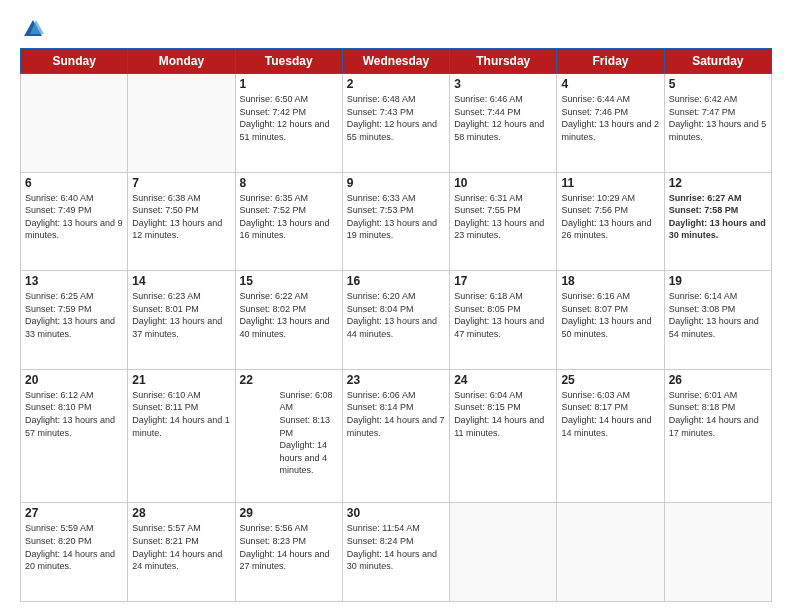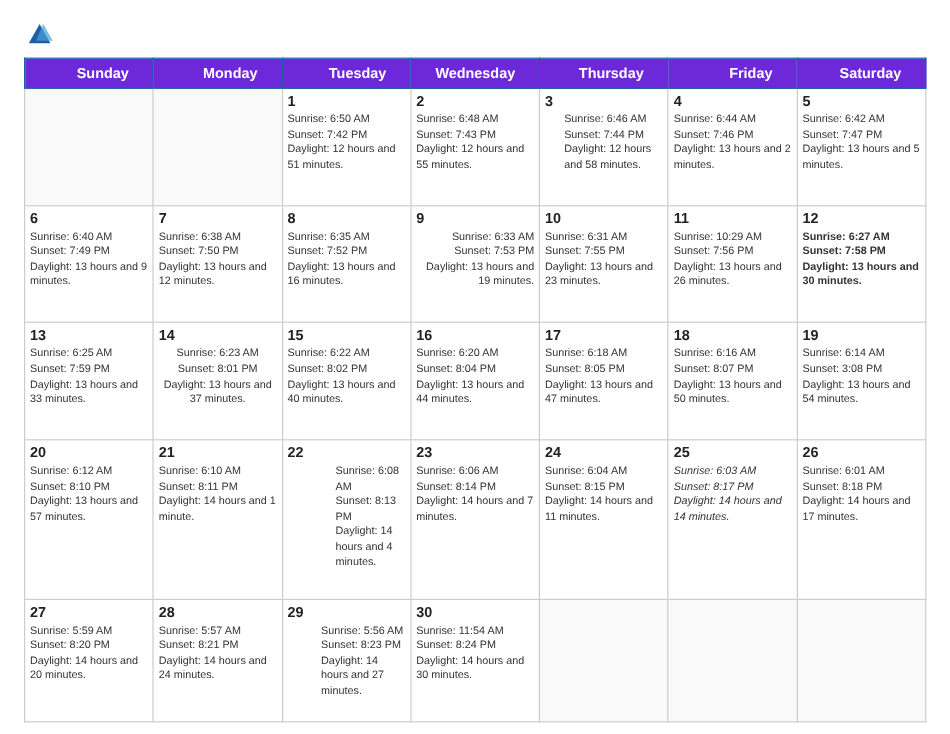--- a/index.html
+++ b/index.html
@@ -61,26 +61,26 @@
       color: #444;
     }
     .calendar {
       flex: 1;
       border: 1px solid #ccc;
       border-collapse: collapse;
       width: 100%;
       table-layout: fixed;
     }
     .calendar th {
-      background: #6d28d9;
+      background: #b91c1c;
       color: #fff;
       font-size: 12px;
       font-weight: bold;
-      padding: 5px 20px;
-      text-align: right;
+      padding: 5px 5px;
+      text-align: center;
       border: 1px solid #1a5fa8;
     }
     .calendar td {
       border: 1px solid #ccc;
       vertical-align: top;
       padding: 3px 4px;
       font-size: 9.5px;
       color: #333;
       height: 82px;
     }
@@ -144,21 +144,21 @@
 Daylight: 12 hours and 51 minutes.</div>
           </td>
           <td>
             <span class="day-num">2</span>
             <div class="day-info" style="white-space: pre-line;">Sunrise: 6:48 AM
 Sunset: 7:43 PM
 Daylight: 12 hours and 55 minutes.</div>
           </td>
           <td>
             <span class="day-num">3</span>
-            <div class="day-info" style="white-space: pre-line; margin-left: 16px;">Sunrise: 6:46 AM
+            <div class="day-info" style="white-space: pre-line;">Sunrise: 6:46 AM
 Sunset: 7:44 PM
 Daylight: 12 hours and 58 minutes.</div>
           </td>
           <td>
             <span class="day-num">4</span>
             <div class="day-info" style="white-space: pre-line;">Sunrise: 6:44 AM
 Sunset: 7:46 PM
 Daylight: 13 hours and 2 minutes.</div>
           </td>
           <td>
@@ -182,21 +182,21 @@
 Daylight: 13 hours and 12 minutes.</div>
           </td>
           <td>
             <span class="day-num">8</span>
             <div class="day-info" style="white-space: pre-line;">Sunrise: 6:35 AM
 Sunset: 7:52 PM
 Daylight: 13 hours and 16 minutes.</div>
           </td>
           <td>
             <span class="day-num">9</span>
-            <div class="day-info" style="white-space: pre-line; text-align: right;">Sunrise: 6:33 AM
+            <div class="day-info" style="white-space: pre-line;">Sunrise: 6:33 AM
 Sunset: 7:53 PM
 Daylight: 13 hours and 19 minutes.</div>
           </td>
           <td>
             <span class="day-num">10</span>
             <div class="day-info" style="white-space: pre-line;">Sunrise: 6:31 AM
 Sunset: 7:55 PM
 Daylight: 13 hours and 23 minutes.</div>
           </td>
           <td>
@@ -214,21 +214,21 @@
         </tr>
         <tr>
           <td>
             <span class="day-num">13</span>
             <div class="day-info" style="white-space: pre-line;">Sunrise: 6:25 AM
 Sunset: 7:59 PM
 Daylight: 13 hours and 33 minutes.</div>
           </td>
           <td>
             <span class="day-num">14</span>
-            <div class="day-info" style="white-space: pre-line; text-align: center;">Sunrise: 6:23 AM
+            <div class="day-info" style="white-space: pre-line;">Sunrise: 6:23 AM
 Sunset: 8:01 PM
 Daylight: 13 hours and 37 minutes.</div>
           </td>
           <td>
             <span class="day-num">15</span>
             <div class="day-info" style="white-space: pre-line;">Sunrise: 6:22 AM
 Sunset: 8:02 PM
 Daylight: 13 hours and 40 minutes.</div>
           </td>
           <td>
@@ -282,21 +282,21 @@
 Daylight: 14 hours and 7 minutes.</div>
           </td>
           <td>
             <span class="day-num">24</span>
             <div class="day-info" style="white-space: pre-line;">Sunrise: 6:04 AM
 Sunset: 8:15 PM
 Daylight: 14 hours and 11 minutes.</div>
           </td>
           <td>
             <span class="day-num">25</span>
-            <div class="day-info" style="white-space: pre-line; font-style: italic;">Sunrise: 6:03 AM
+            <div class="day-info" style="white-space: pre-line;">Sunrise: 6:03 AM
 Sunset: 8:17 PM
 Daylight: 14 hours and 14 minutes.</div>
           </td>
           <td>
             <span class="day-num">26</span>
             <div class="day-info" style="white-space: pre-line;">Sunrise: 6:01 AM
 Sunset: 8:18 PM
 Daylight: 14 hours and 17 minutes.</div>
           </td>
         </tr>
@@ -308,21 +308,21 @@
 Daylight: 14 hours and 20 minutes.</div>
           </td>
           <td>
             <span class="day-num">28</span>
             <div class="day-info" style="white-space: pre-line;">Sunrise: 5:57 AM
 Sunset: 8:21 PM
 Daylight: 14 hours and 24 minutes.</div>
           </td>
           <td>
             <span class="day-num">29</span>
-            <div class="day-info" style="white-space: pre-line; margin-left: 28px;">Sunrise: 5:56 AM
+            <div class="day-info" style="white-space: pre-line;">Sunrise: 5:56 AM
 Sunset: 8:23 PM
 Daylight: 14 hours and 27 minutes.</div>
           </td>
           <td>
             <span class="day-num">30</span>
             <div class="day-info" style="white-space: pre-line;">Sunrise: 11:54 AM
 Sunset: 8:24 PM
 Daylight: 14 hours and 30 minutes.</div>
           </td>
           <td class="empty-cell"></td>

